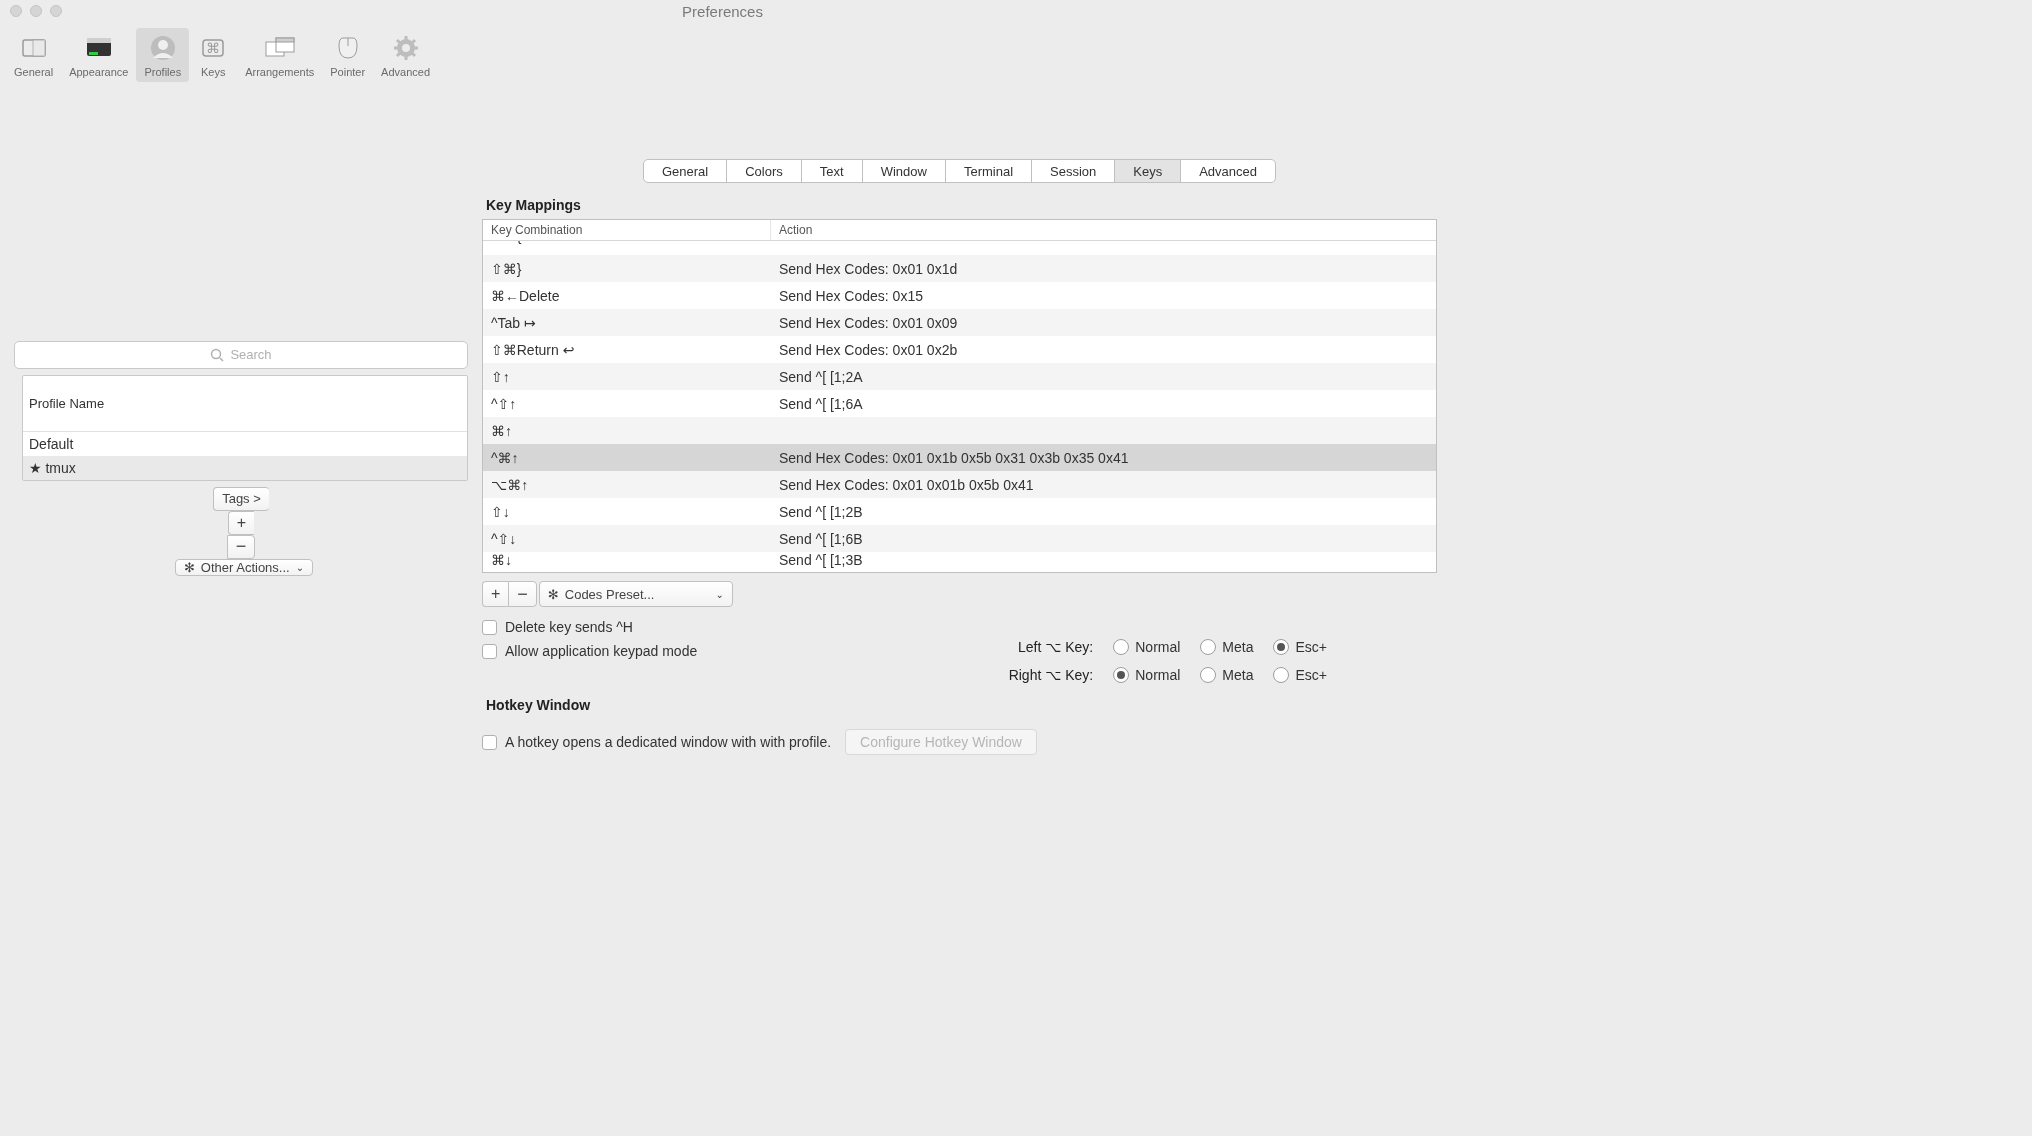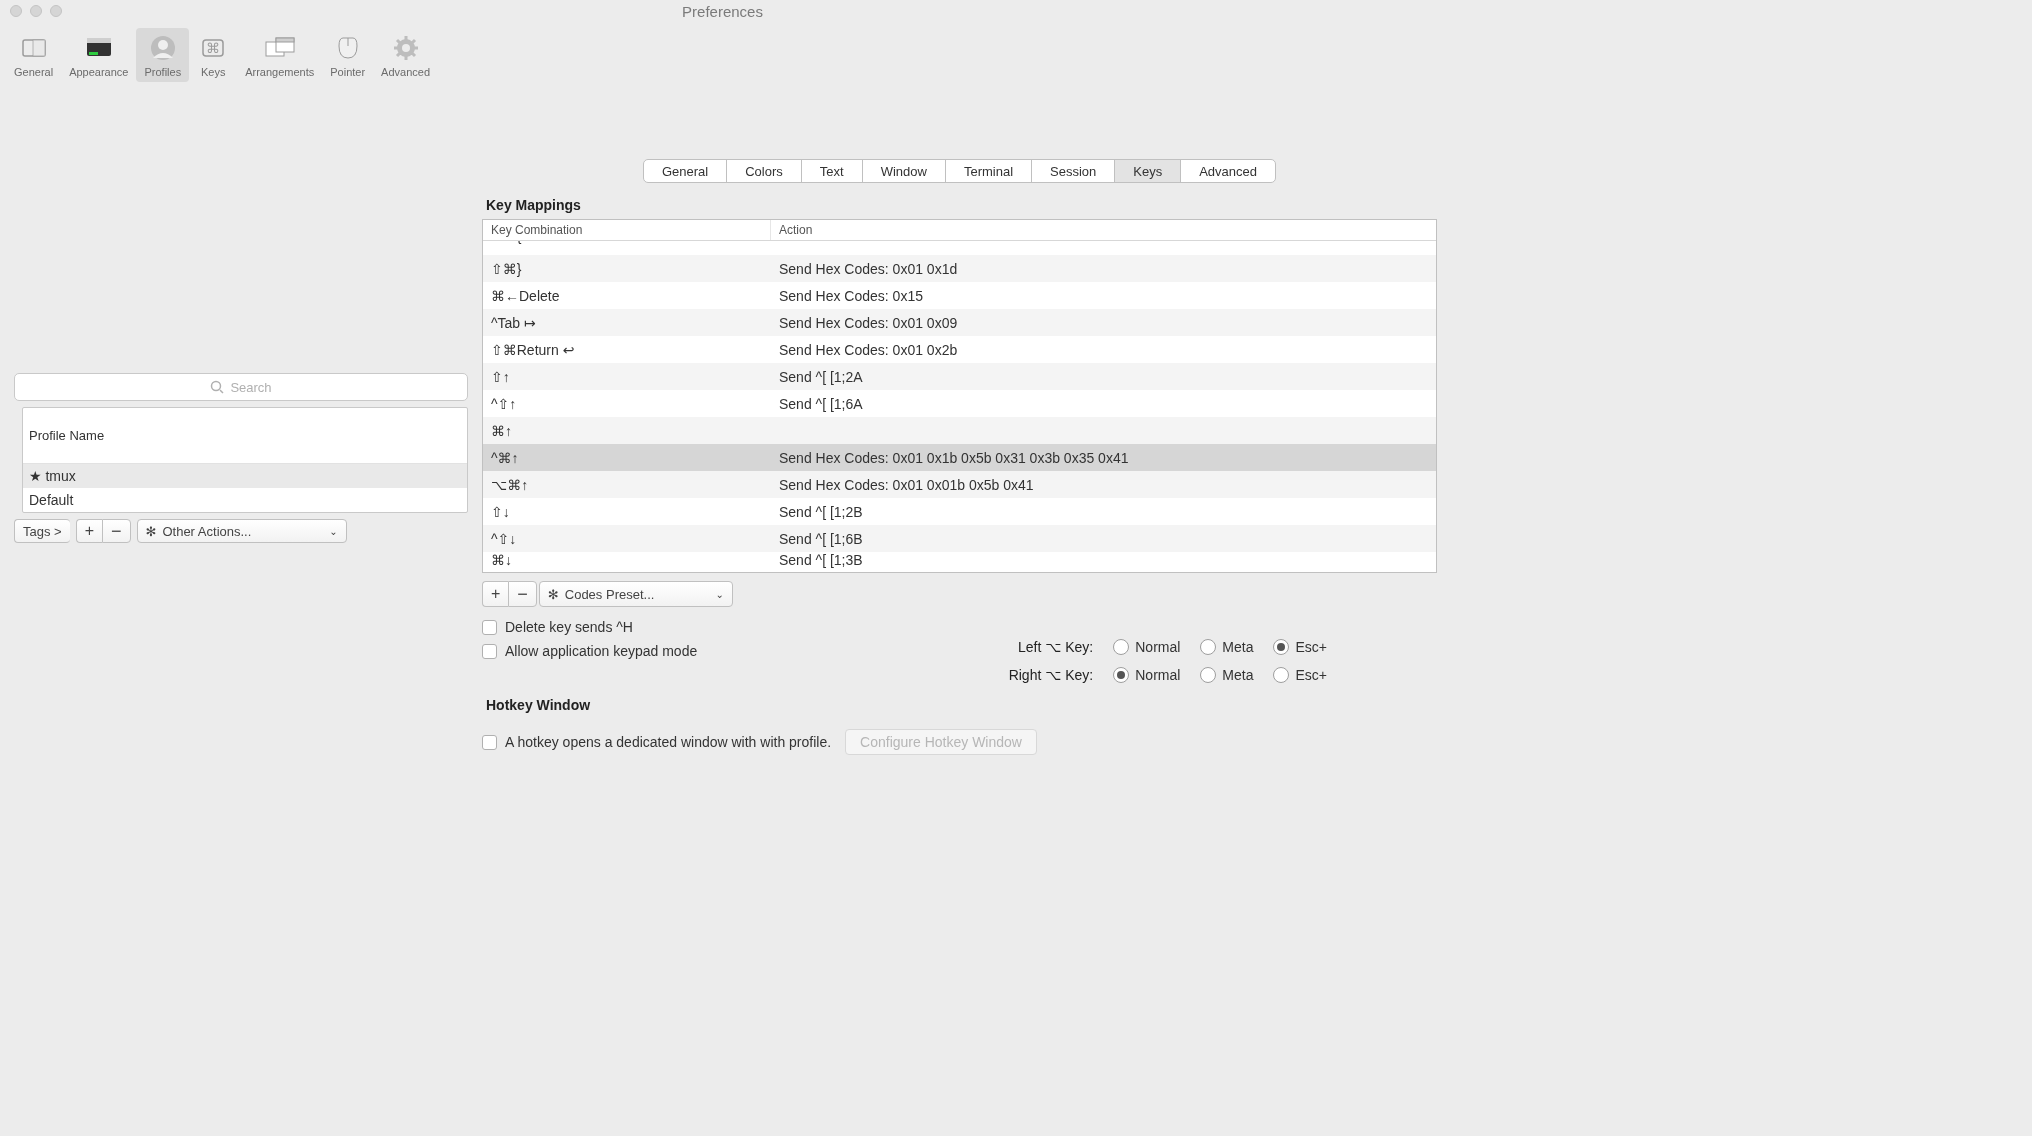--- a/index.html
+++ b/index.html
@@ -59,21 +59,21 @@
   .profile-box {
     border: 1px solid #c9c9c9; border-radius: 2px; background: #fff; flex: 1;
     display: flex; flex-direction: column; margin: 0 6px 0 14px;
   }
   .profile-header {
     border-bottom: 1px solid #e2e2e2; padding: 20px 6px; font-size: 13px; color: #333;
   }
   .profile-row { padding: 4px 6px; font-size: 14px; }
   .profile-row.selected { background: #e9e9e9; }
   .left-bottom {
-    display: flex; align-items: center; gap: 0; padding: 6px 6px 0 6px;
+    display: flex; align-items: center; gap: 0; padding: 6px 6px 0 6px; flex-direction: column;
   }
   .seg-btn {
     height: 24px; border: 1px solid #c0c0c0; background: linear-gradient(#fff,#f2f2f2);
     display: flex; align-items: center; justify-content: center; font-size: 13px;
     color: #444; padding: 0 8px;
   }
   .seg-btn.left { border-radius: 4px 0 0 4px; border-right: none; }
   .seg-btn.right{ border-radius: 0 4px 4px 0; }
   .other-actions {
     height: 24px; border: 1px solid #c0c0c0; border-radius: 4px;
@@ -233,22 +233,22 @@
         <div class="search">
           <svg width="14" height="14">
               <circle cx="6" cy="6" r="4.5" fill="none" stroke="#b0b0b0" stroke-width="1.5"></circle>
               <line x1="10" y1="10" x2="13" y2="13" stroke="#b0b0b0" stroke-width="1.5"></line>
             </svg>
           <span>Search</span>
         </div>
       </div>
       <div class="profile-box">
         <div class="profile-header">Profile Name</div>
+        <div class="profile-row">Default</div>
         <div class="profile-row selected">★ tmux</div>
-        <div class="profile-row">Default</div>
       </div>
       <div class="left-bottom">
         <div class="seg-btn left" style="border-radius:4px">Tags &gt;</div>
         <div style="width:6px"></div>
         <div class="seg-btn left" style="font-size:16px;">+</div>
         <div class="seg-btn right" style="font-size:18px;">−</div>
         <div class="other-actions">
           <span style="display:flex;align-items:center;gap:6px;">
             <span>✻</span>
             <span>Other Actions...</span>

